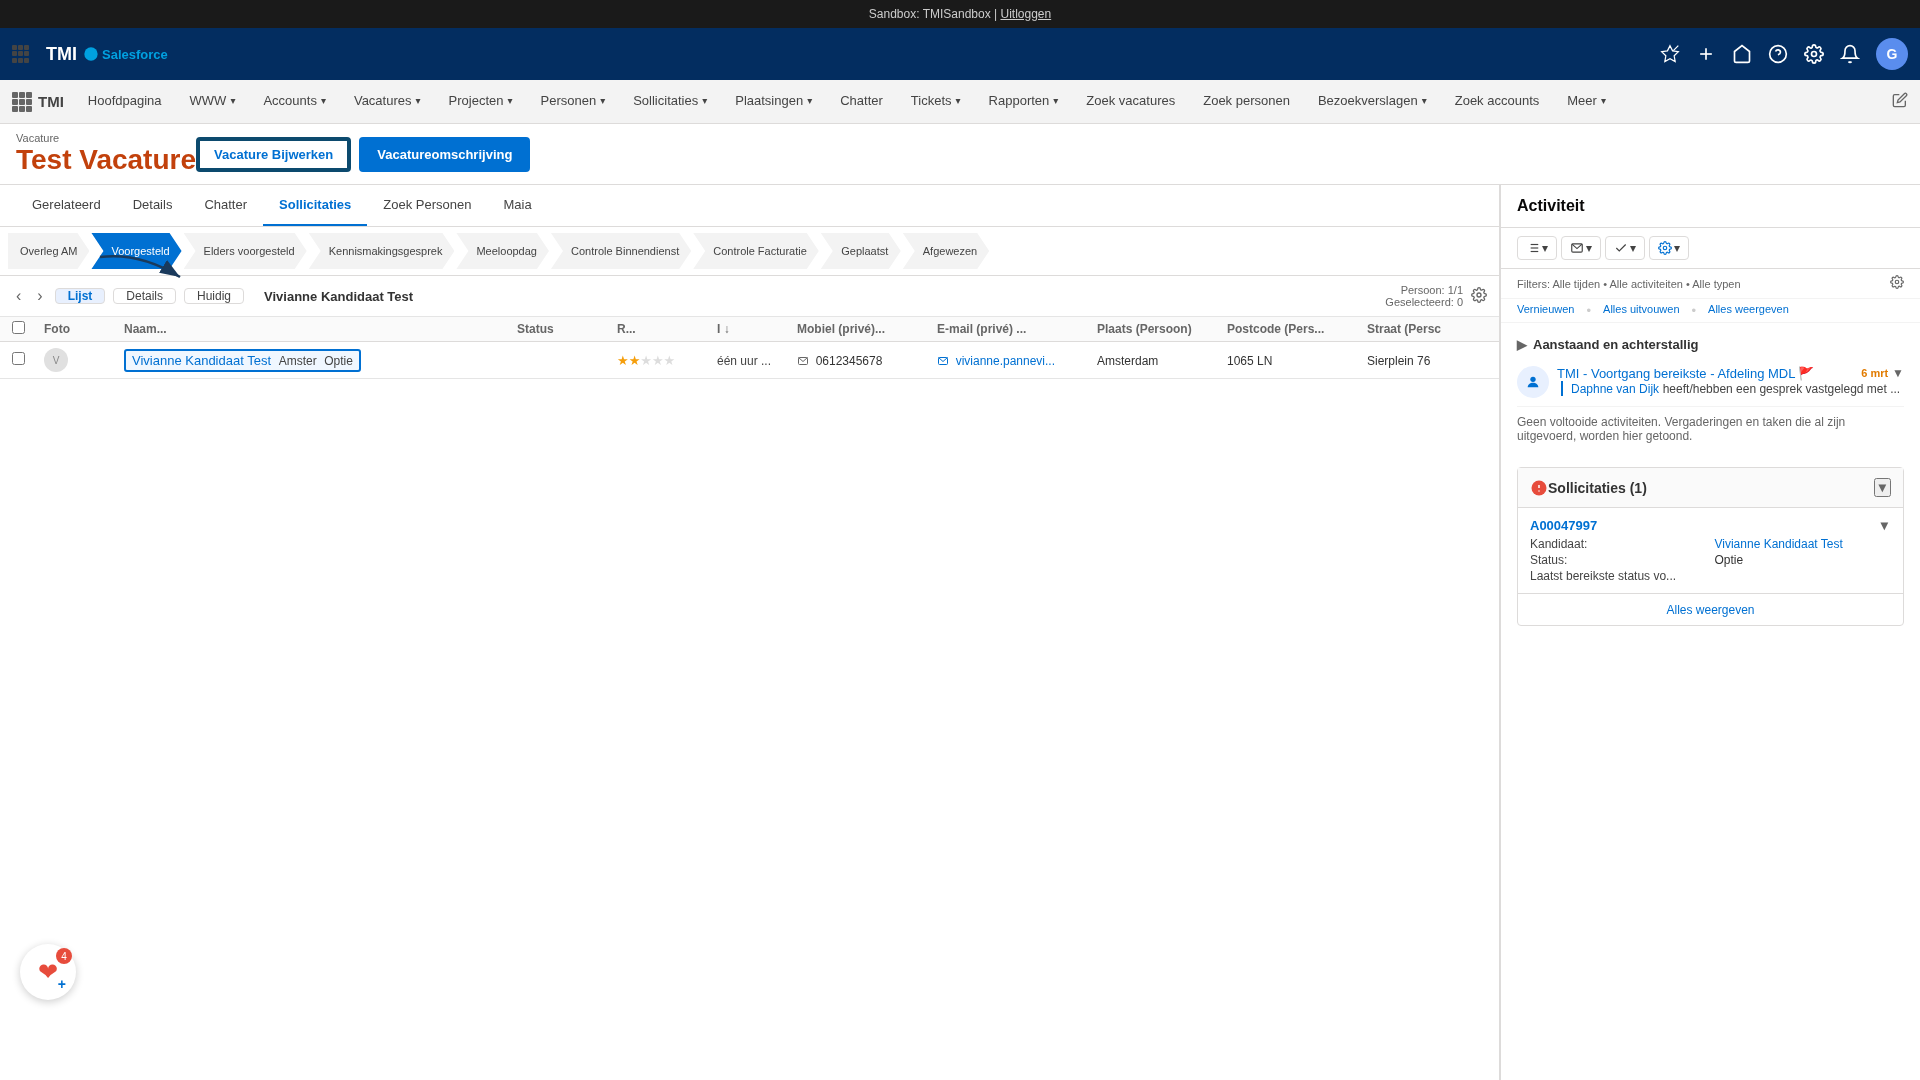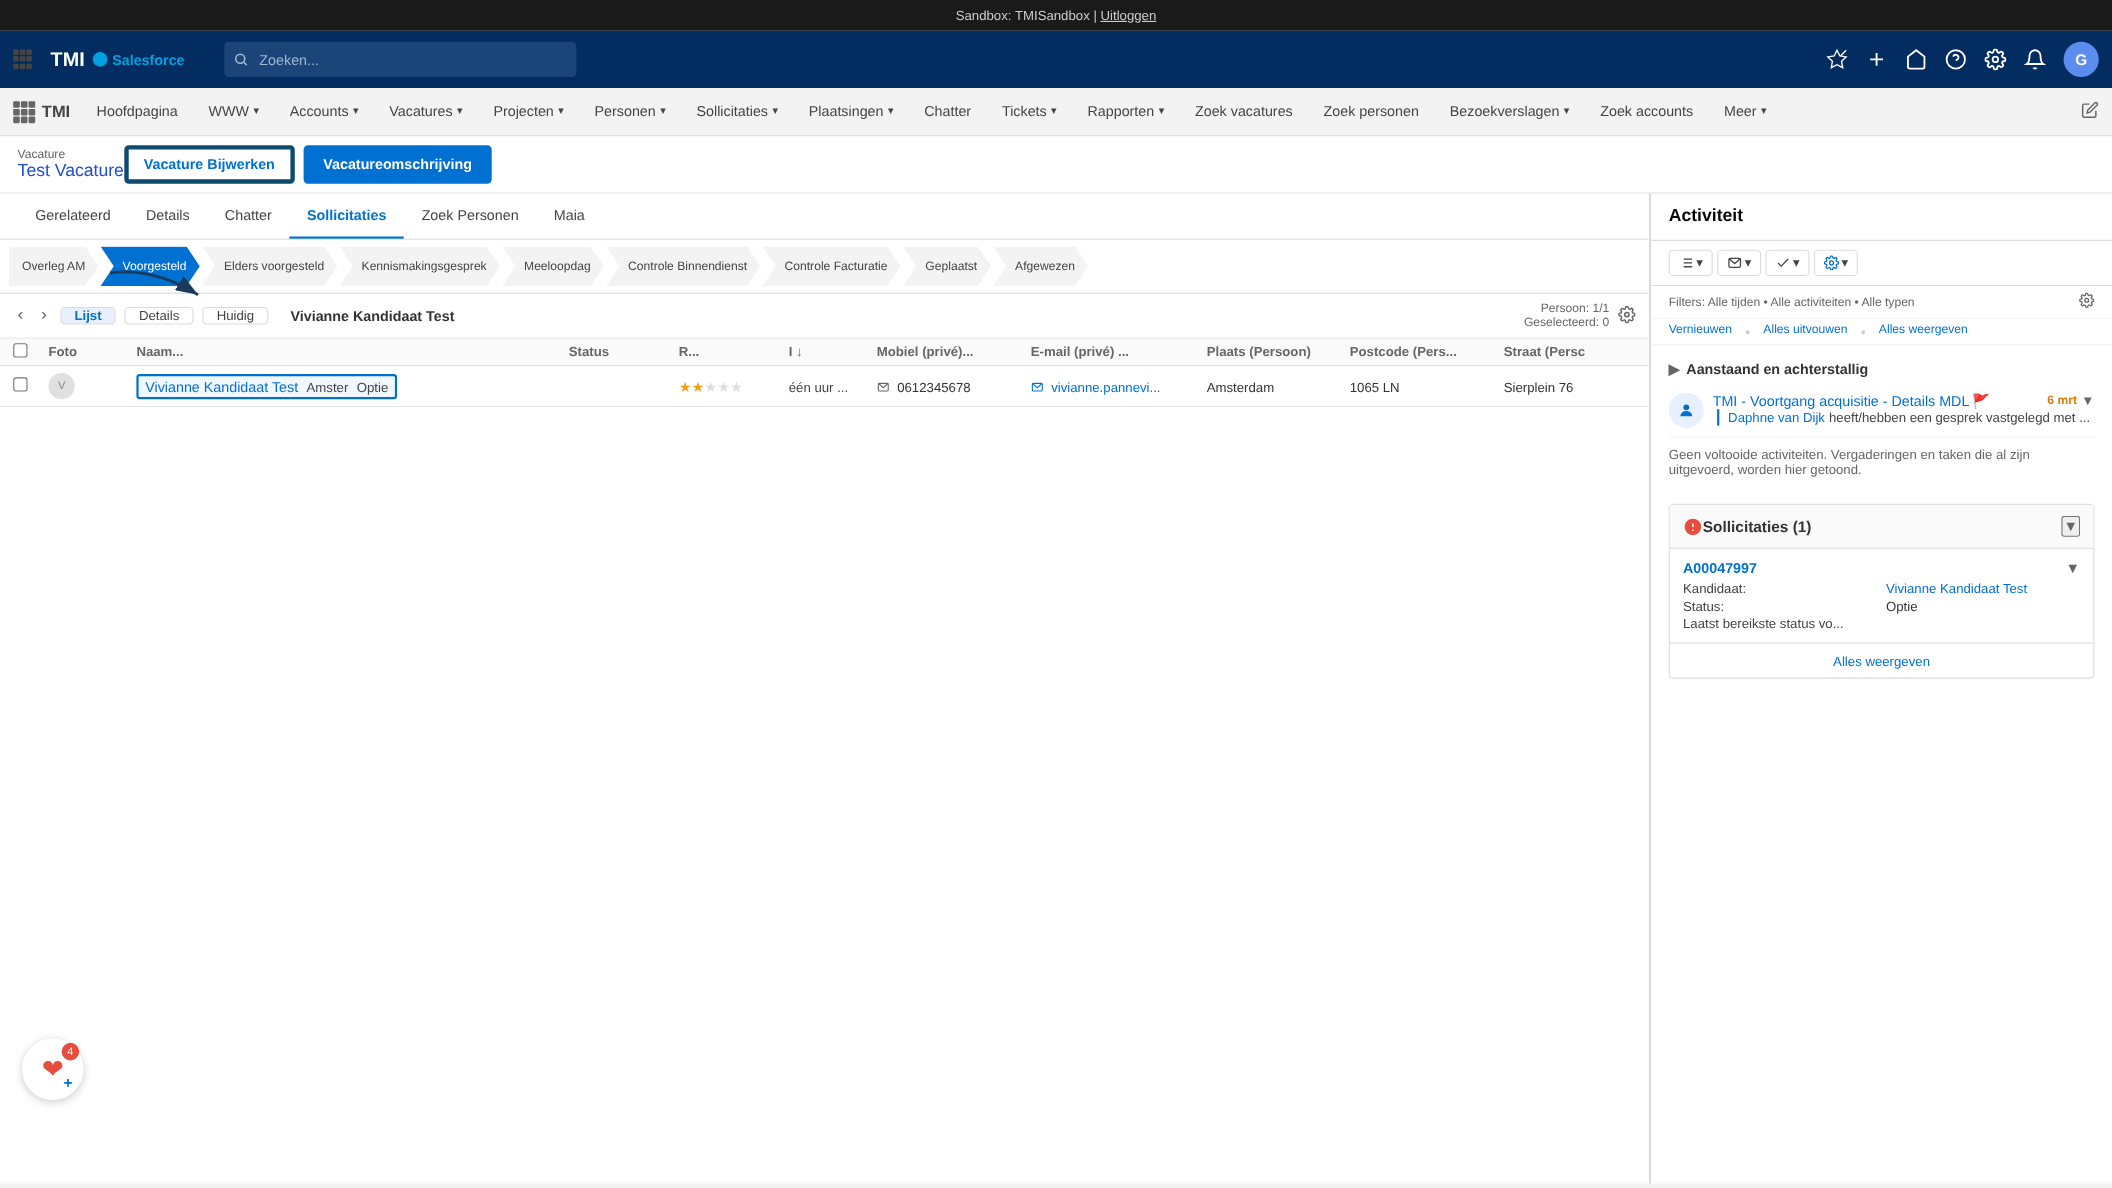--- a/index.html
+++ b/index.html
@@ -29,21 +29,21 @@
     .app-tab-with-arrow { display: flex; align-items: center; gap: 2px; }
     .grid-icon { width: 18px; height: 18px; display: grid; grid-template-columns: repeat(3,5px); gap: 1px; margin-right: 4px; }
     .grid-icon span { background: #444; border-radius: 1px; width: 5px; height: 5px; }
     .tmi-app-label { font-weight: bold; color: #444; font-size: 15px; margin-right: 8px; }
     .edit-icon-right { margin-left: auto; color: #666; cursor: pointer; }
 
     
     .page-header { background: white; border-bottom: 1px solid #dddbda; padding: 8px 16px; display: flex; align-items: center; justify-content: flex-start; }
     .page-header-left { display: flex; flex-direction: column; }
     .breadcrumb { font-size: 11px; color: #666; }
-    .page-title { font-size: 16px; font-weight: 400; color: #1d4ed8; }
+    .page-title { font-size: 28px; font-weight: 700; color: #c2410c; }
     .page-header-actions { display: flex; gap: 8px; }
     .btn { padding: 6px 14px; border-radius: 4px; font-size: 13px; cursor: pointer; border: 4px solid #0c4a6e; background: white; color: #0070d2; font-weight: 600; }
     .btn-primary { background: #0070d2; color: white; border-color: #0070d2; }
 
     
     .main-content { display: flex; height: calc(1080px - 28px - 52px - 44px - 56px); }
 
     
     .left-panel { flex: 1; background: white; border-right: 1px solid #dddbda; overflow: hidden; display: flex; flex-direction: column; }
 
@@ -152,27 +152,20 @@
   </div>
   <div class="nav-logo">
     <span class="tmi">TMI</span>
     <span class="sf-logo">
       <svg width="16" height="16" viewBox="0 0 24 24" fill="#00a1e0">
           <circle cx="12" cy="12" r="10"></circle>
         </svg>
       <span>Salesforce</span>
     </span>
   </div>
-  <div class="nav-search search-wrap">
-    <svg width="14" height="14" viewBox="0 0 24 24" fill="none" stroke="#a0b8d0" stroke-width="2.5">
-        <circle cx="11" cy="11" r="7"></circle>
-        <line x1="16.5" y1="16.5" x2="21" y2="21"></line>
-      </svg>
-    <input type="text" placeholder="Zoeken..." style="">
-  </div>
   <div class="nav-icons">
     <svg width="20" height="20" viewBox="0 0 24 24" fill="none" stroke="white" stroke-width="1.5">
         <polygon points="12 2 15.09 8.26 22 9.27 17 14.14 18.18 21.02 12 17.77 5.82 21.02 7 14.14 2 9.27 8.91 8.26 12 2"></polygon>
         <line x1="16" y1="8" x2="22" y2="2" stroke="white" stroke-width="1.5"></line>
       </svg>
     <svg width="20" height="20" viewBox="0 0 24 24" fill="none" stroke="white" stroke-width="2">
         <line x1="12" y1="5" x2="12" y2="19"></line>
         <line x1="5" y1="12" x2="19" y2="12"></line>
       </svg>
     <svg width="20" height="20" viewBox="0 0 24 24" fill="none" stroke="white" stroke-width="2">
@@ -514,21 +507,21 @@
       <div class="activity-item">
         <div class="activity-icon">
           <svg width="16" height="16" viewBox="0 0 24 24" fill="#0070d2">
               <circle cx="12" cy="8" r="4"></circle>
               <path d="M4 20c0-4 3.6-7 8-7s8 3 8 7"></path>
             </svg>
         </div>
         <div class="activity-content">
           <div style="display:flex;align-items:flex-start;justify-content:space-between;">
             <div>
-              <span class="activity-title">TMI - Voortgang acquisitie - Details MDL</span>
+              <span class="activity-title">TMI - Voortgang bereikste - Afdeling MDL</span>
               <span style="color:red;font-size:13px;">🚩</span>
             </div>
             <div style="display:flex;align-items:center;gap:4px;">
               <span class="activity-date">6 mrt</span>
               <button style="background:none;border:none;cursor:pointer;color:#666;font-size:12px;">▼</button>
             </div>
           </div>
           <div class="left-border-line">
             <a class="link-text" style="font-size:12px;">Daphne van Dijk</a>
             <span style="font-size:12px;color:#444;">heeft/hebben een gesprek vastgelegd met ...</span>

